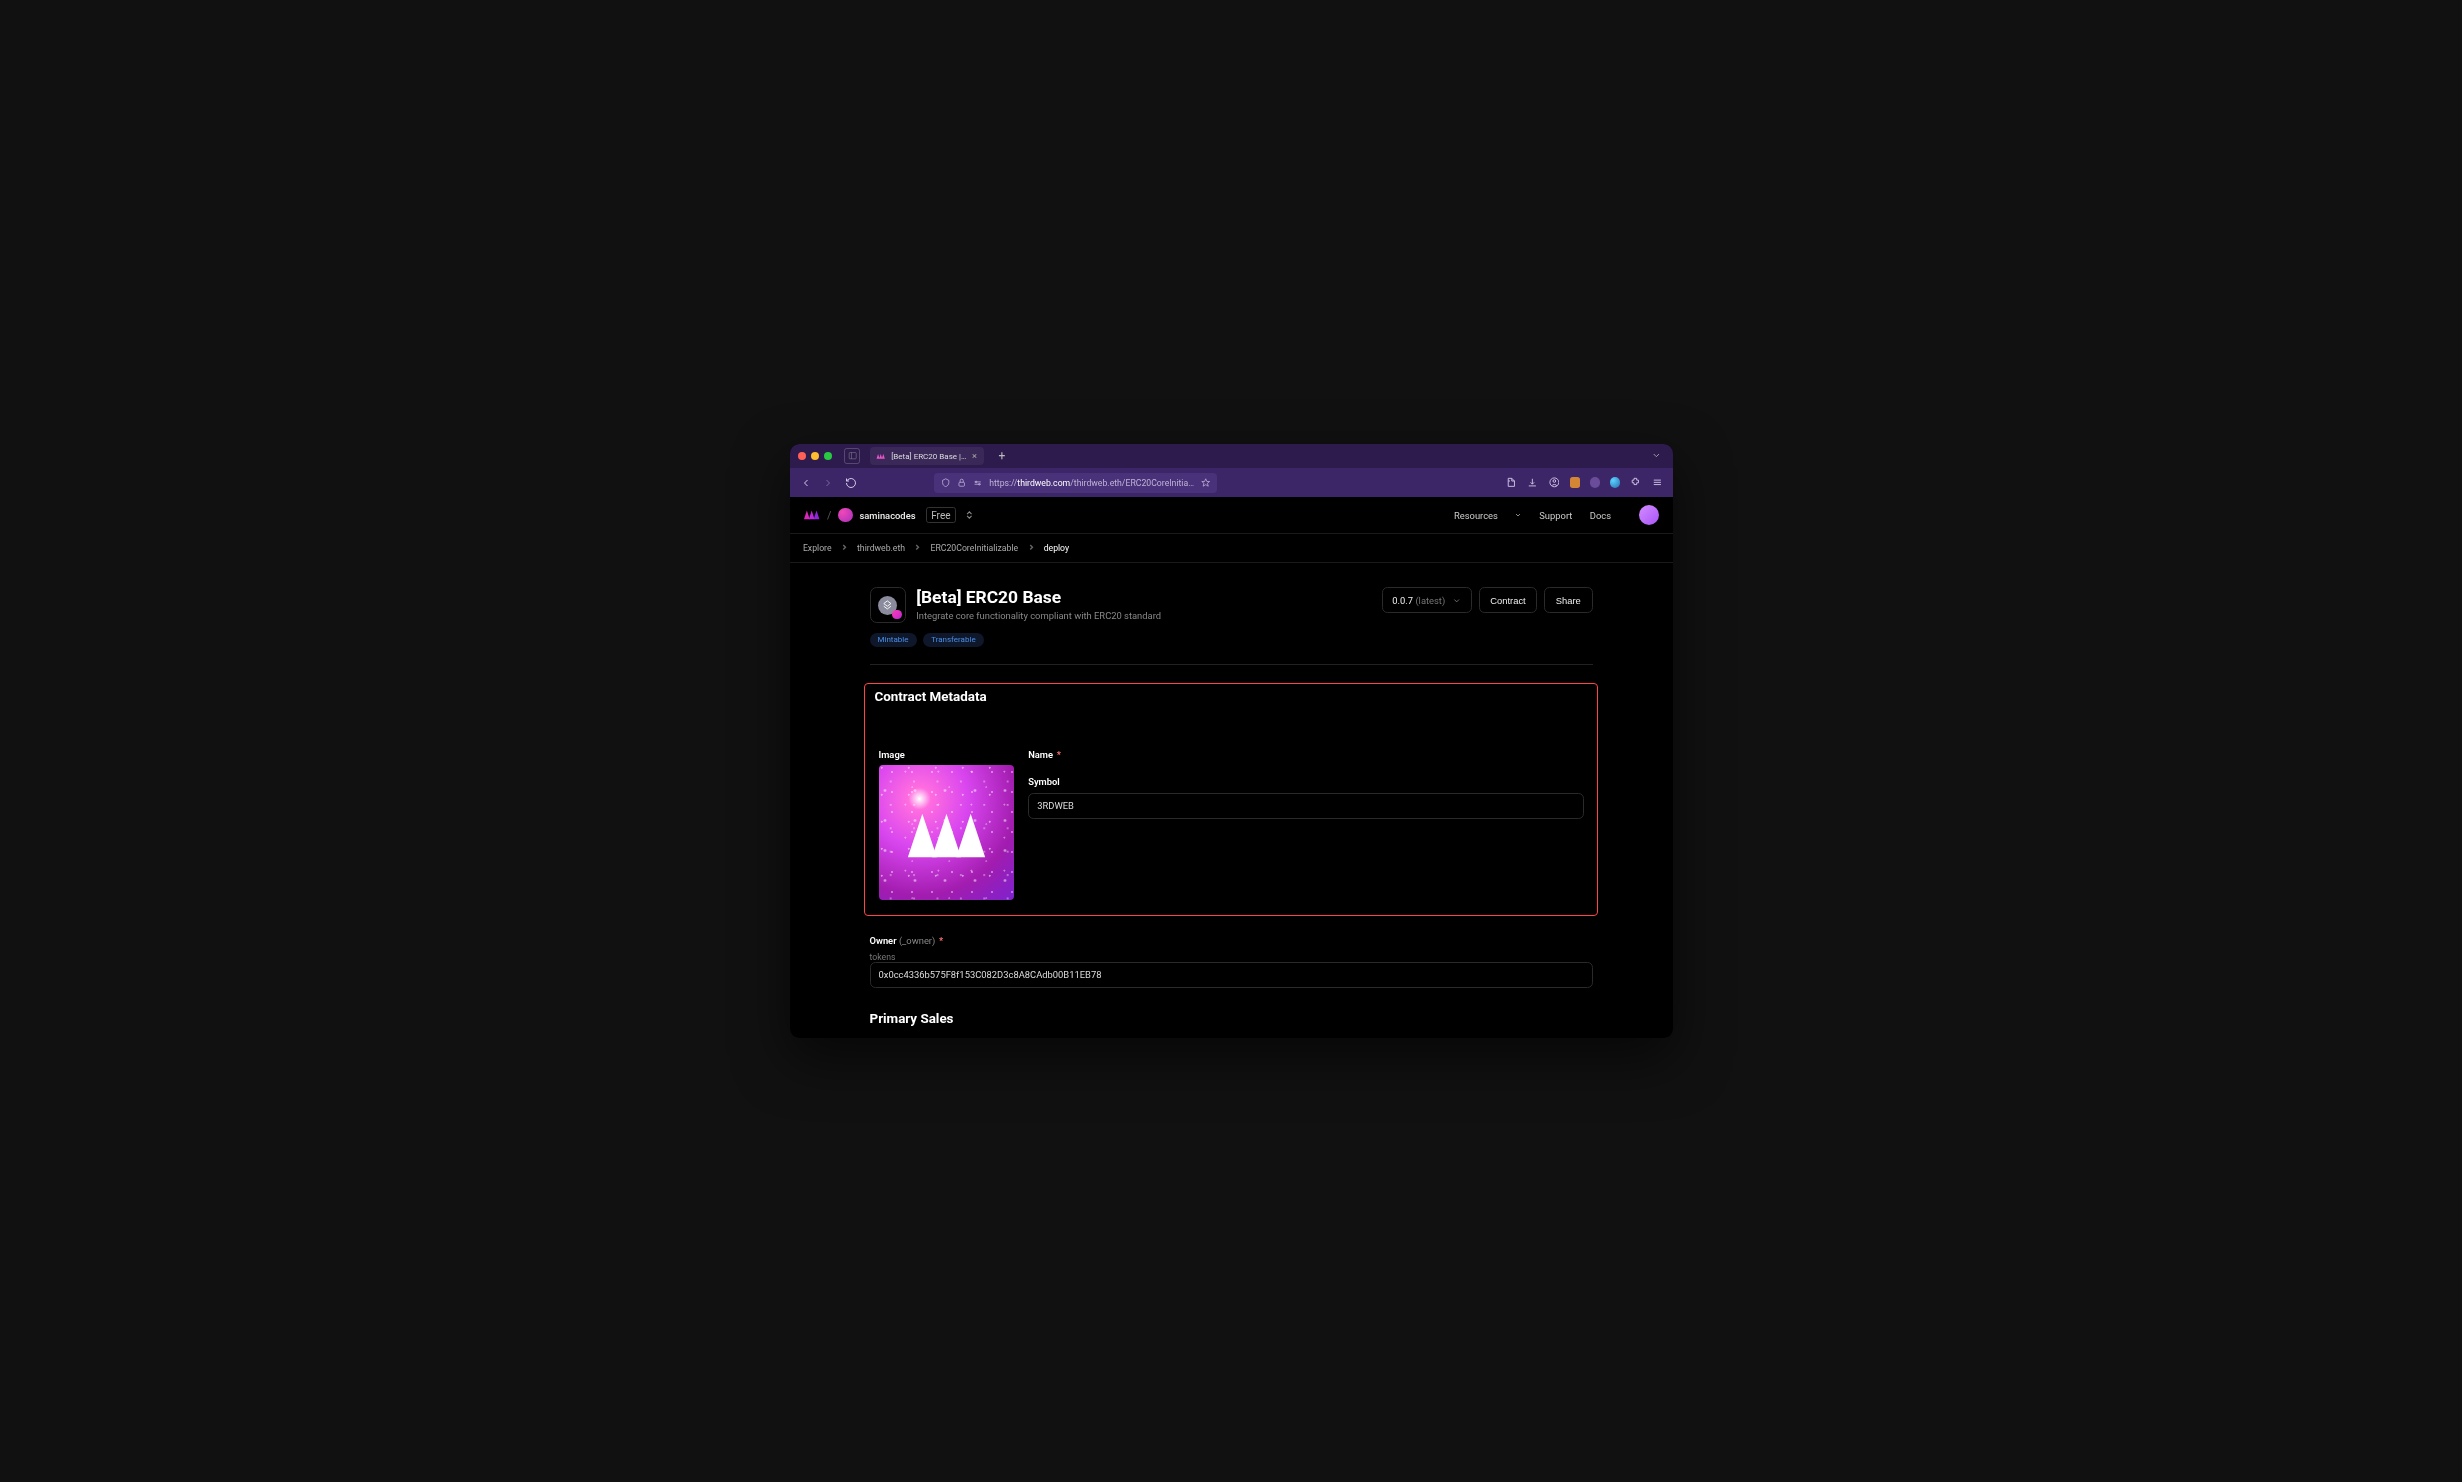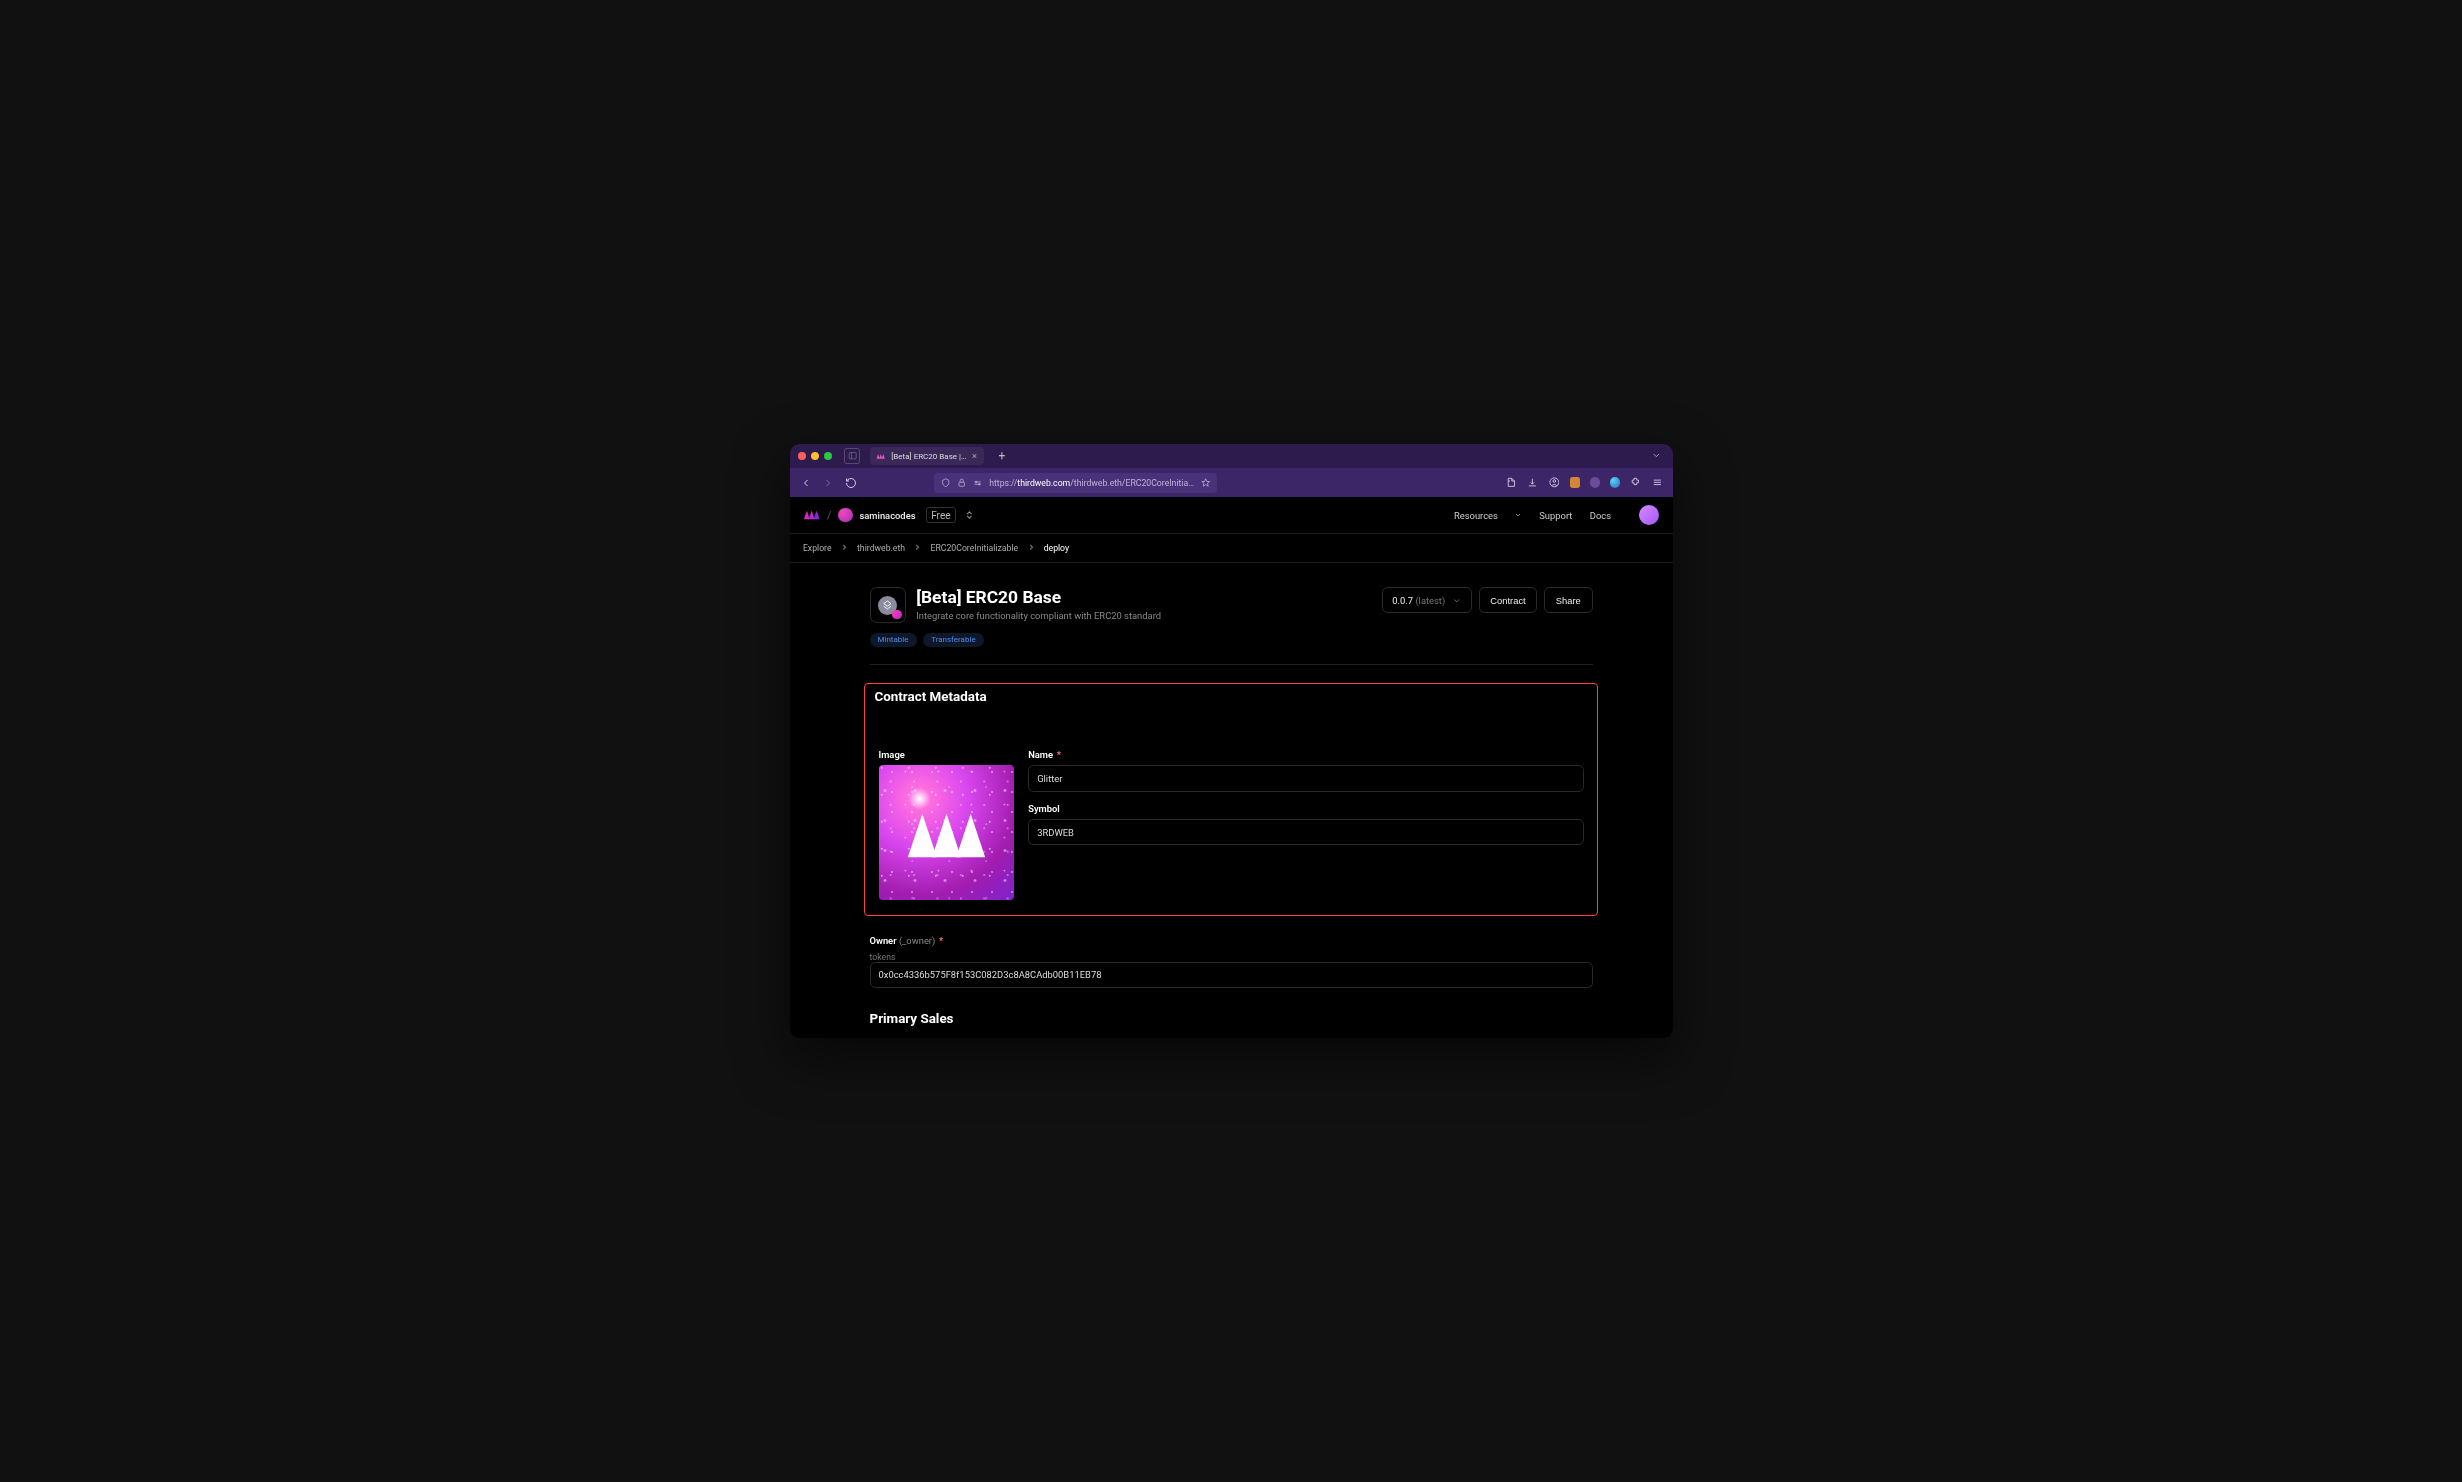--- a/index.html
+++ b/index.html
@@ -499,21 +499,20 @@
             <svg viewBox="0 0 36 24">
                 <path d="M2 22 L8 4 L14 22 Z" fill="#fff"></path>
                 <path d="M12 22 L18 4 L24 22 Z" fill="#fff"></path>
                 <path d="M22 22 L28 4 L34 22 Z" fill="#fff"></path>
               </svg>
           </div>
         </div>
         <div class="fields-col">
           <div>
             <label class="field-label"><span>Name</span> <span class="req">*</span></label>
-            <input class="input" value="Glitter" style="">
           </div>
           <div>
             <label class="field-label">Symbol</label>
             <input class="input" value="3RDWEB" style="">
           </div>
         </div>
       </div>
     </div>
 
     <div class="owner-row">

